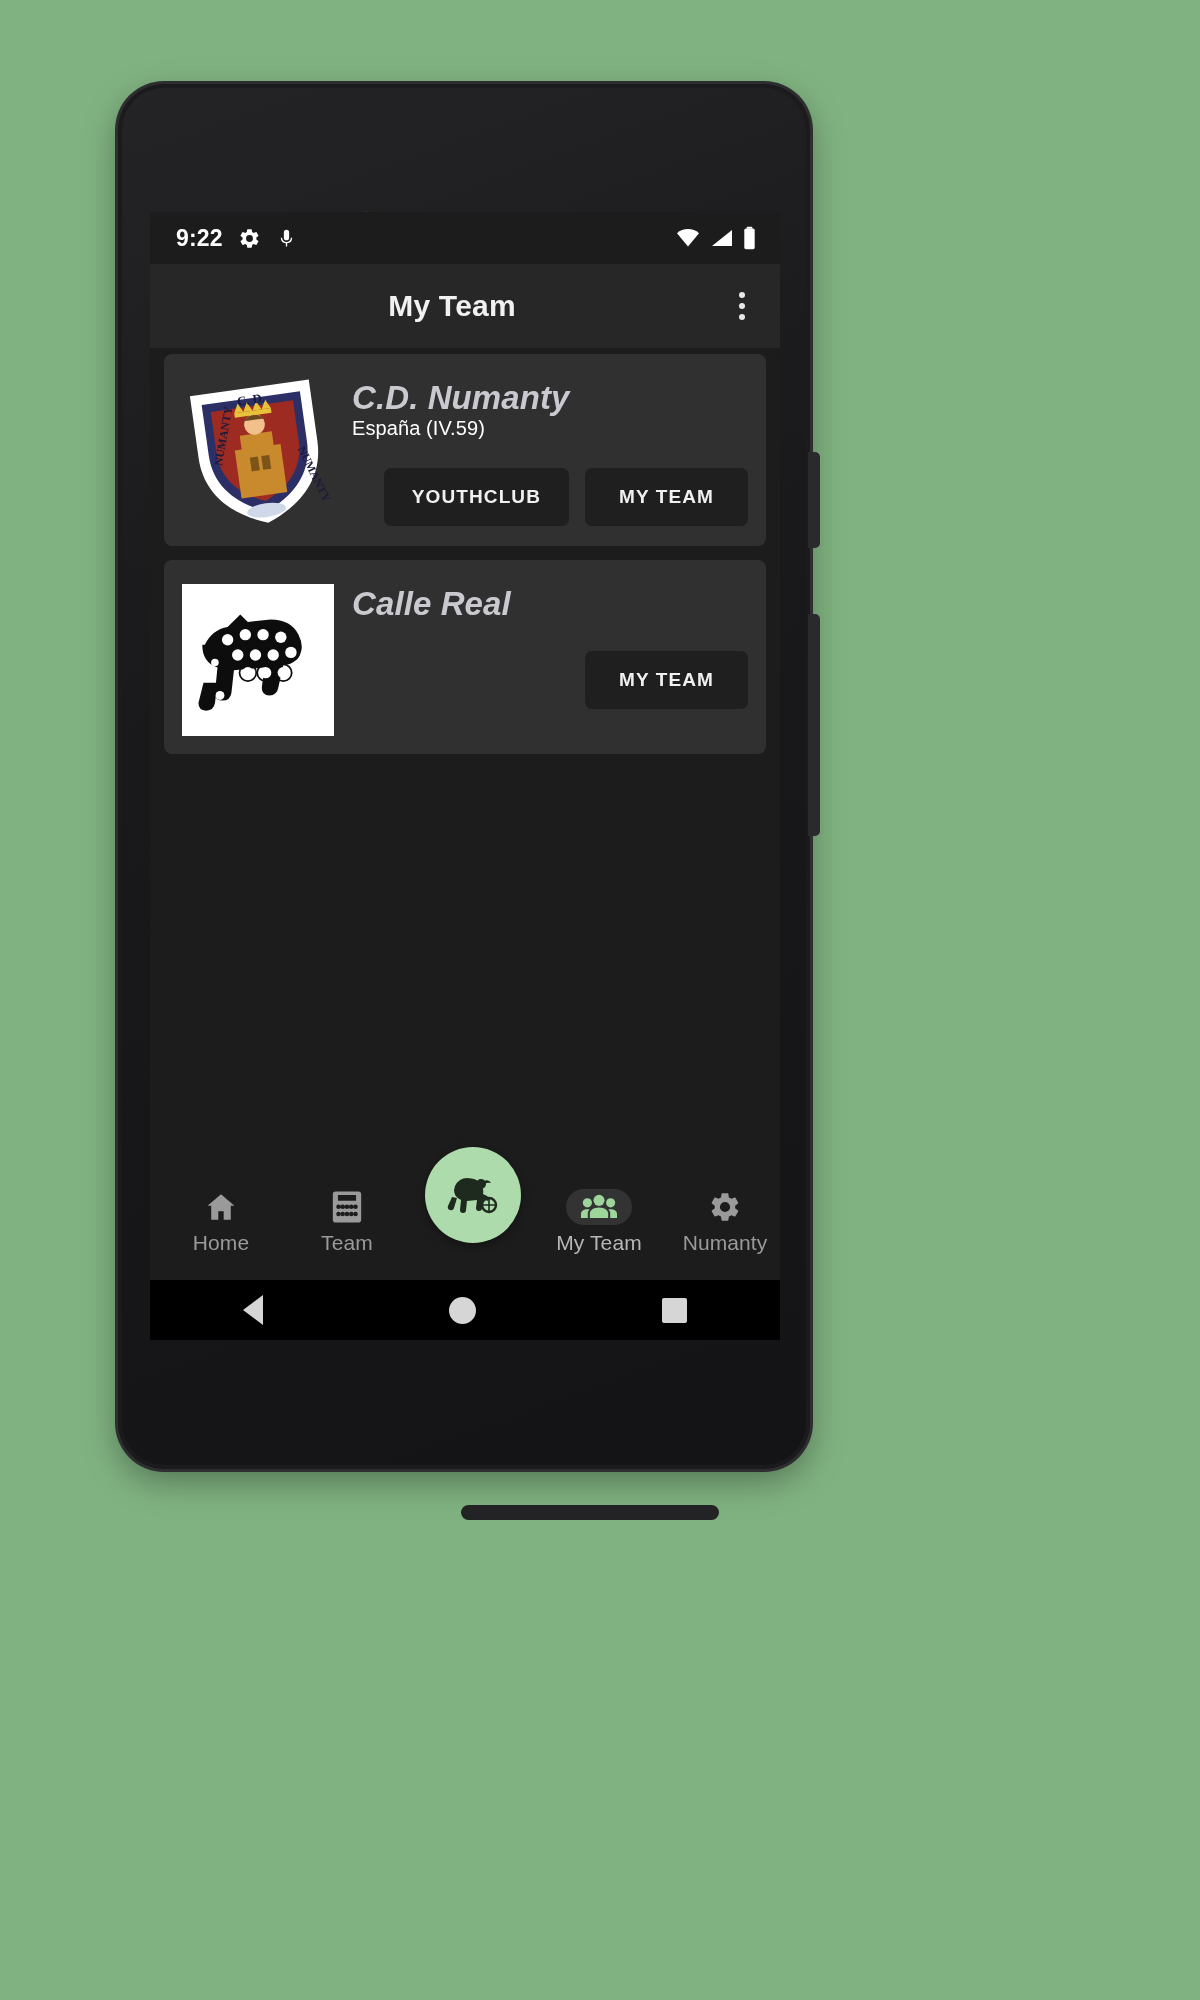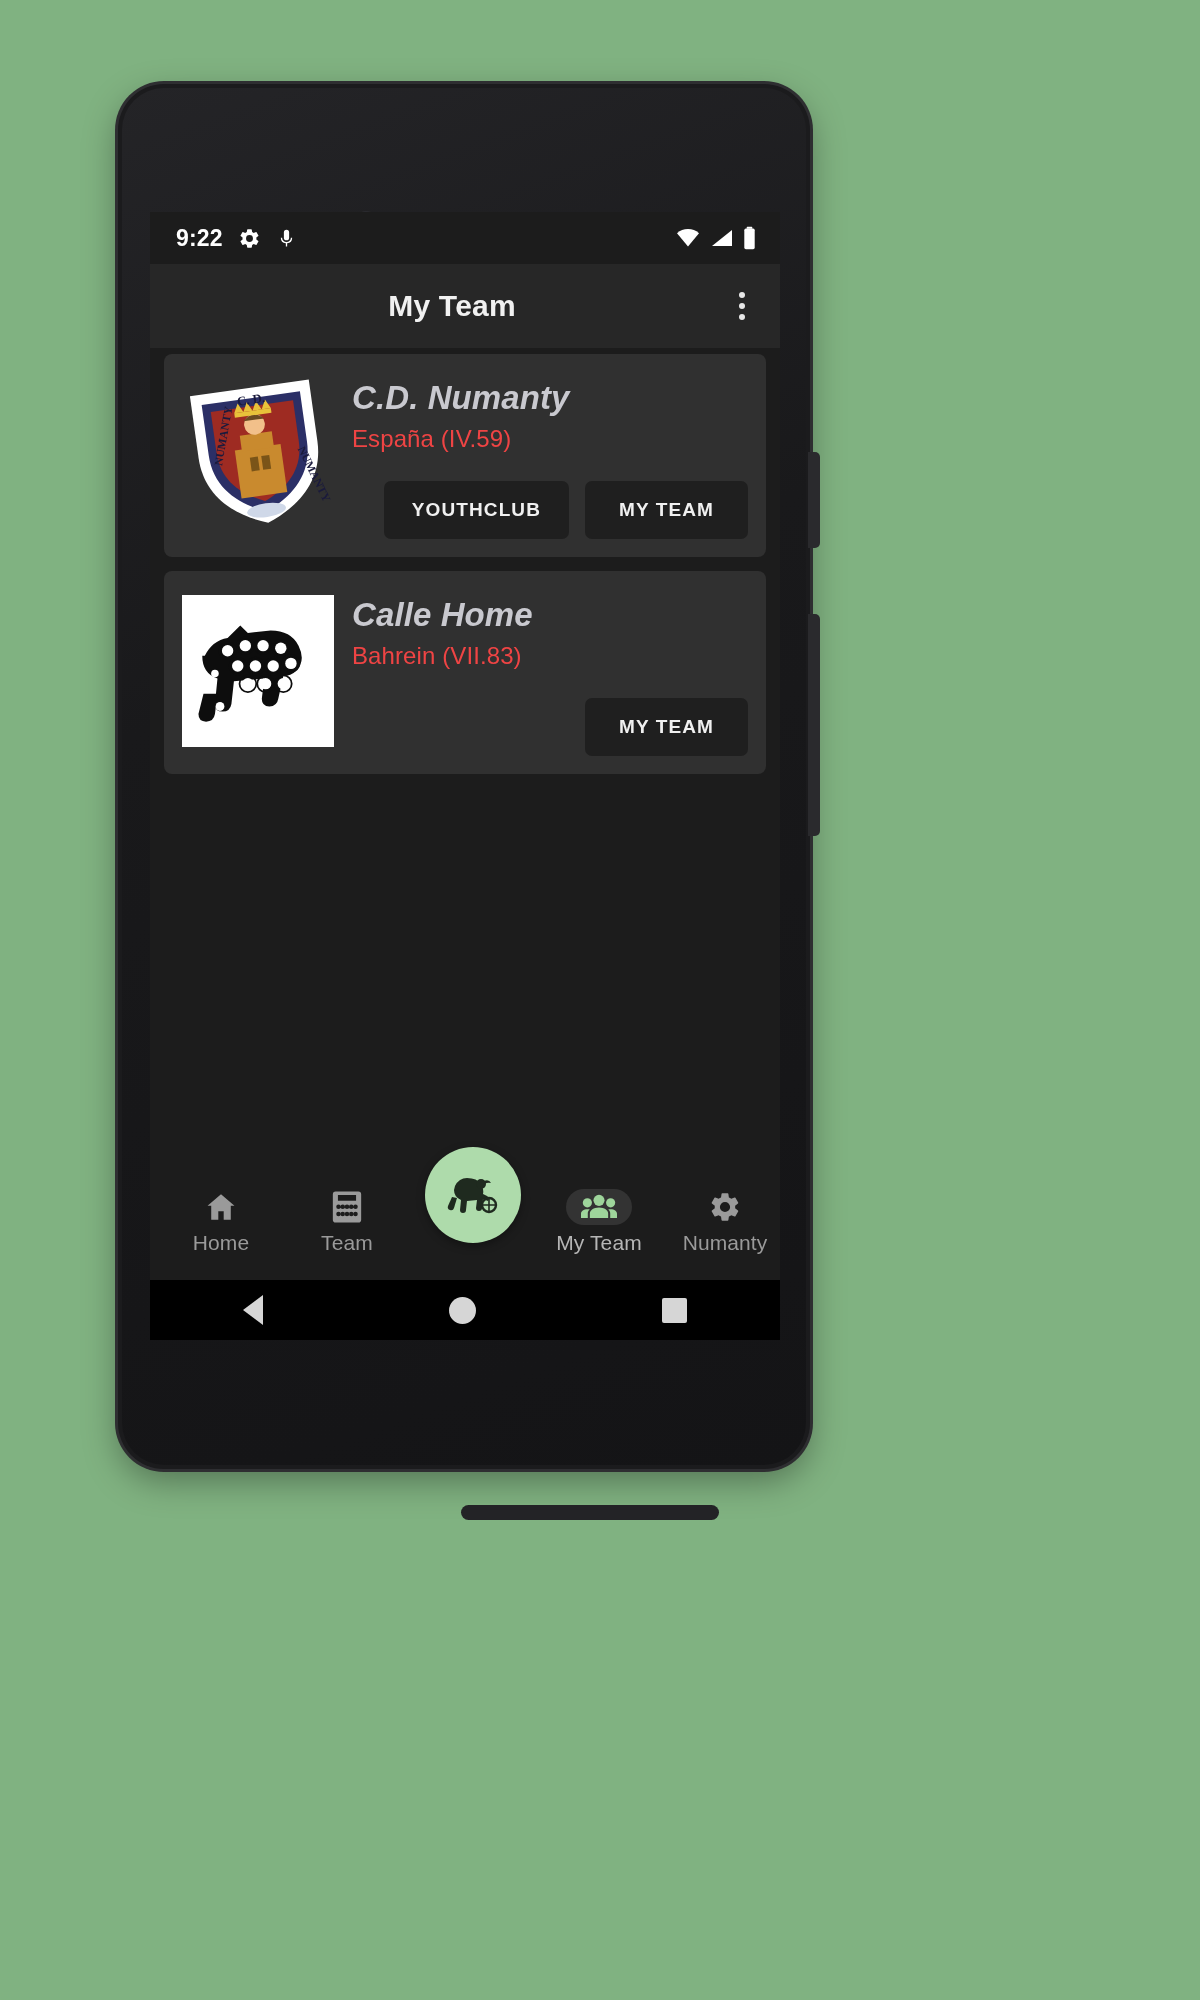--- a/index.html
+++ b/index.html
@@ -172,23 +172,23 @@
 
   .team-name {
     color: #c9c9cf;
     font-size: 33px;
     font-weight: 700;
     letter-spacing: 0.1px;
     line-height: 1.12;
     font-style: italic;
   }
   .team-meta {
-    color: #ef4444;
-    font-size: 24px;
-    margin-top: 8px;
+    color: #ffffff;
+    font-size: 20px;
+    margin-top: 0;
     letter-spacing: 0.1px;
   }
 
   .card-actions {
     display: flex;
     justify-content: flex-end;
     gap: 16px;
     margin-top: 28px;
   }
   .card-btn {
@@ -400,22 +400,21 @@
               <circle cx="58" cy="56" r="6.6"></circle>
               <circle cx="72" cy="56" r="6.6"></circle>
               <circle cx="86" cy="54" r="6.6"></circle>
               <circle cx="52" cy="70" r="6.6"></circle>
               <circle cx="66" cy="70" r="6.6"></circle>
               <circle cx="80" cy="70" r="6.6"></circle>
             </g>
           </svg>
         </div>
         <div class="card-body">
-          <div class="team-name">Calle Home</div>
-          <div class="team-meta">Bahrein (VII.83)</div>
+          <div class="team-name">Calle Real</div>
           <div class="card-actions">
             <button class="card-btn wide">MY TEAM</button>
           </div>
         </div>
       </div>
 
     </div>
 
     <div class="bottom-nav">
 

